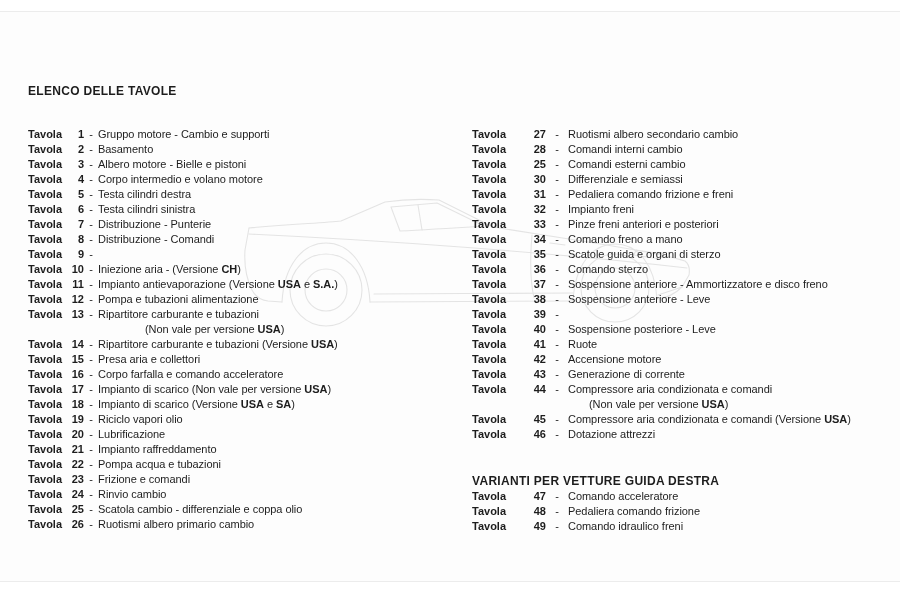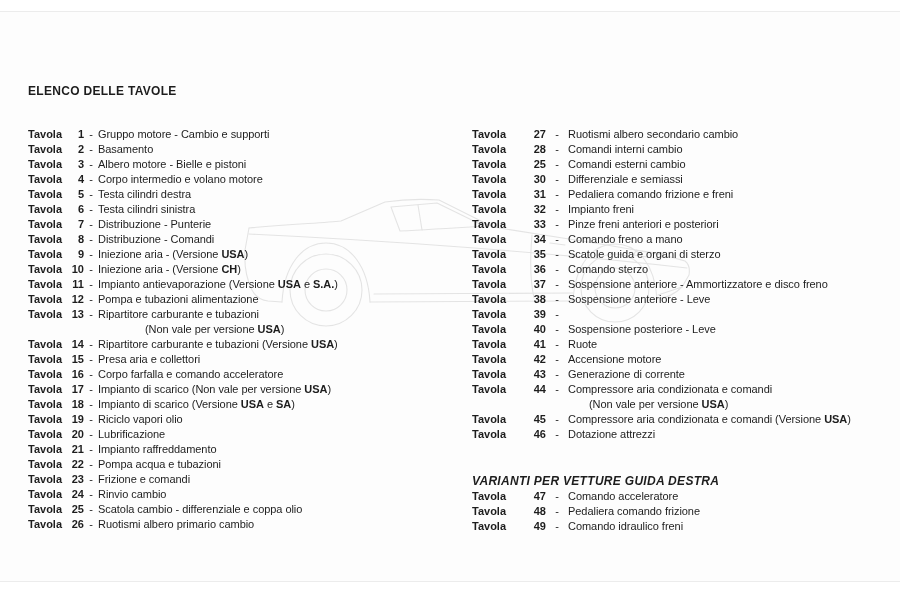--- a/index.html
+++ b/index.html
@@ -70,21 +70,20 @@
   .note-row .t-note { padding-left: 117px; letter-spacing: -0.05px; }
   .bb { font-weight: bold; }
   .subheading {
     font-size: 12px;
     font-weight: bold;
     letter-spacing: 0.3px;
     height: 15px;
     line-height: 15px;
     margin-top: 32px;
     white-space: nowrap;
-    font-style: italic;
   }
 </style>
 </head>
 <body>
 
 <div class="sheet"></div>
 
 <svg class="car-svg" viewBox="0 0 540 150" fill="none" stroke="#e4e4e4" stroke-width="1.1" stroke-linecap="round" stroke-linejoin="round">
   <g>
     <path d="M 11 38 C 55 34, 86 33, 103 31 L 147 12 C 167 9, 187 9, 201 10 L 255 37 C 286 42, 312 46, 331 49 C 376 56, 429 65, 447 71 C 451 74, 452 79, 451 85 L 444 97 L 420 105"></path>
@@ -157,21 +156,20 @@
     <div class="row">
       <span class="t-label">Tavola</span>
       <span class="t-num">8</span>
       <span class="t-dash">-</span>
       <span class="t-desc"><span>Distribuzione - Comandi</span></span>
     </div>
     <div class="row">
       <span class="t-label">Tavola</span>
       <span class="t-num">9</span>
       <span class="t-dash">-</span>
-      <span class="t-desc"><span>Iniezione aria - (Versione </span><span class="bb">USA</span><span>)</span></span>
     </div>
     <div class="row">
       <span class="t-label">Tavola</span>
       <span class="t-num">10</span>
       <span class="t-dash">-</span>
       <span class="t-desc"><span>Iniezione aria - (Versione </span><span class="bb">CH</span><span>)</span></span>
     </div>
     <div class="row">
       <span class="t-label">Tavola</span>
       <span class="t-num">11</span>

